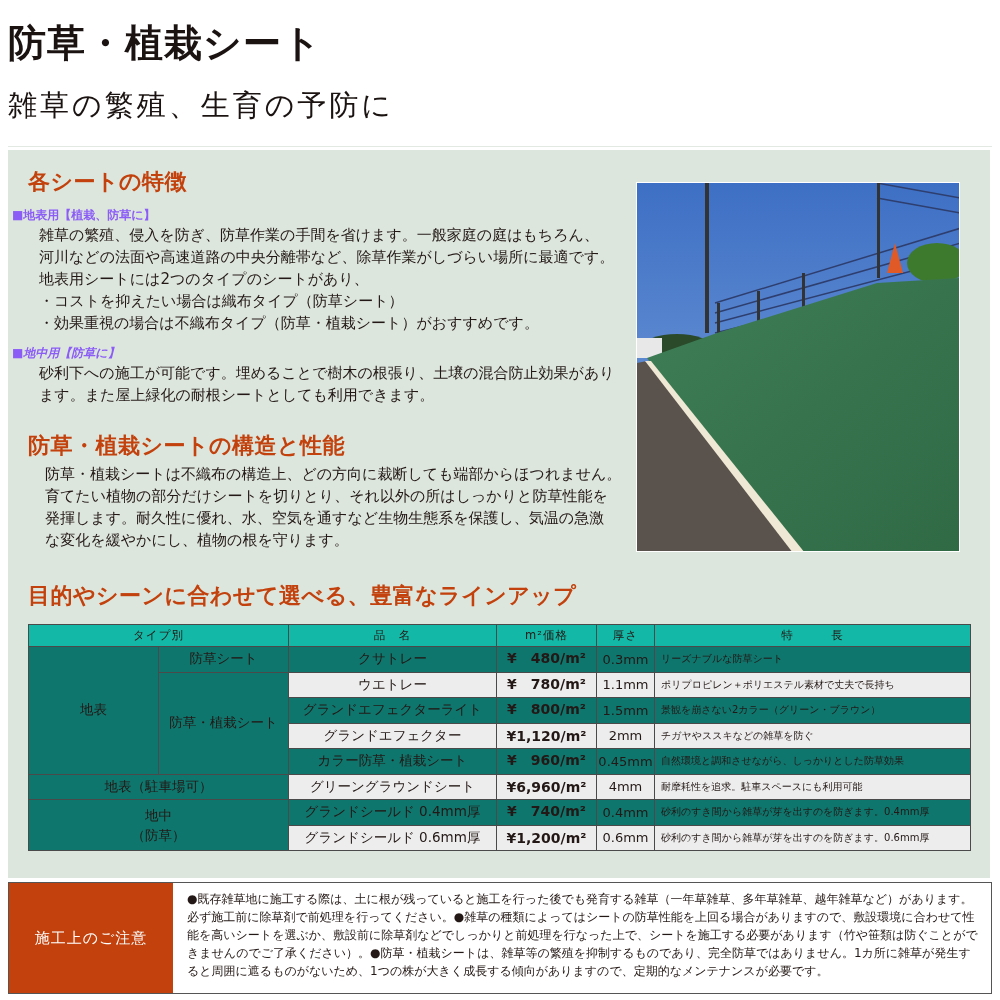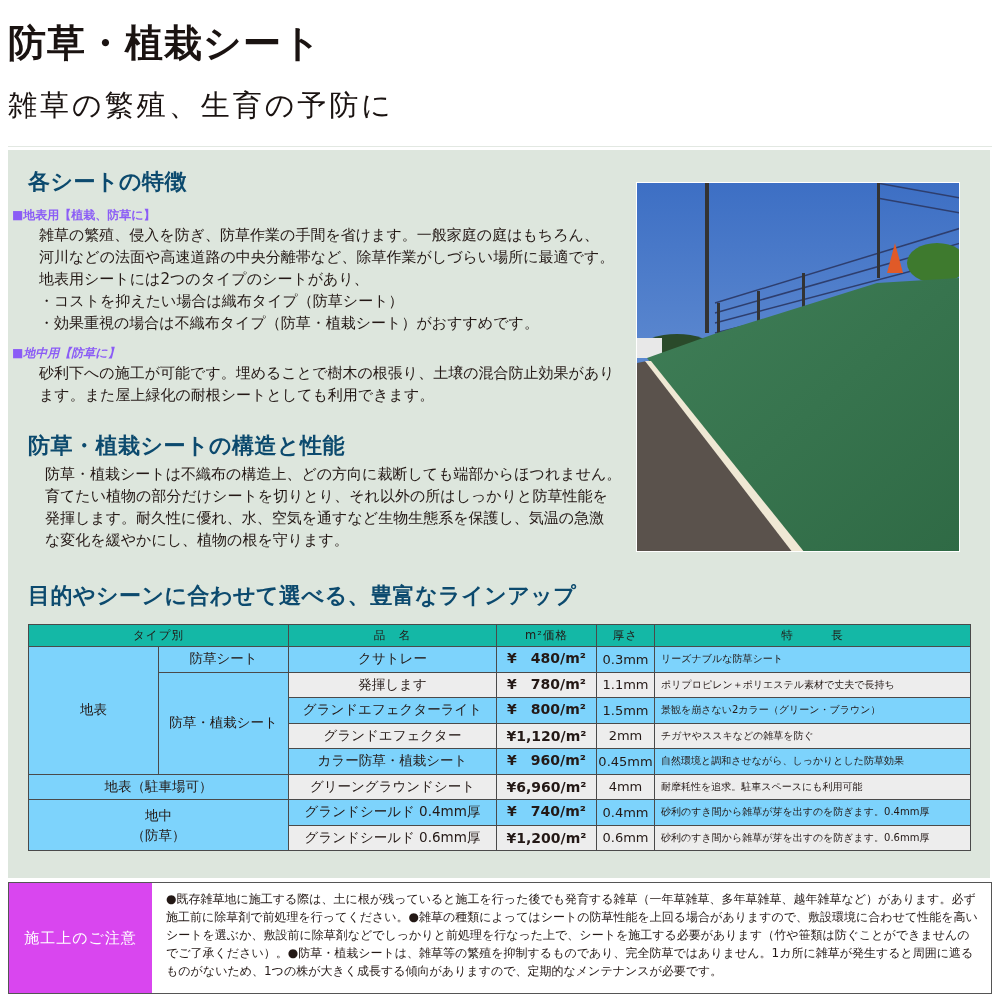--- a/index.html
+++ b/index.html
@@ -21,21 +21,21 @@
     position: absolute; left: 8px; top: 146px; width: 984px; height: 1px; background: #e2e8e2;
   }
 
   .panel {
     position: absolute; left: 8px; top: 150px; width: 982px; height: 728px;
     background: #dde6dd;
   }
 
   .h2 {
     position: absolute; left: 28px;
-    font-size: 22px; font-weight: bold; line-height: 28px; color: #0c4a6e;
+    font-size: 22px; font-weight: bold; line-height: 28px; color: #c2410c;
     letter-spacing: 0.5px;
   }
   .h3 {
     position: absolute; left: 12px;
     font-size: 12px; font-weight: bold; line-height: 20px; color: #8b5cf6;
   }
   .para {
     position: absolute; left: 39px; width: 600px;
     font-size: 15px; line-height: 22px; color: #231815;
     white-space: pre-line;
@@ -47,33 +47,33 @@
   }
 
   .table-wrap { position: absolute; left: 28px; top: 624px; width: 942px; }
   table { border-collapse: collapse; width: 100%; table-layout: fixed; }
   th {
     background: #14b8a6; font-weight: normal; font-size: 11.5px; height: 22px;
     border: 1px solid #4a4a4a; color: #231815; letter-spacing: 1px;
   }
   td {
     border: 1px solid #4a4a4a; font-size: 13.5px; height: 25.5px; text-align: center;
-    color: #231815; background: #7dd3fc; white-space: nowrap; overflow: hidden;
+    color: #231815; background: #0f766e; white-space: nowrap; overflow: hidden;
   }
   td.grey { background: #ededed; }
   td.price { font-weight: bold; font-size: 14px; text-align: center; }
   td.feat { text-align: left; padding-left: 6px; font-size: 10px; }
   td.thick { font-size: 13px; }
 
   .notice {
     position: absolute; left: 8px; top: 882px; width: 984px; height: 112px;
     border: 1px solid #555555; background: #ffffff; display: flex;
   }
   .notice-label {
-    width: 143px; height: 100%; background: #d946ef; color: #ffffff;
+    width: 164px; height: 100%; background: #c2410c; color: #ffffff;
     font-size: 15px; display: flex; align-items: center; justify-content: center;
     letter-spacing: 1px;
   }
   .notice-text {
     flex: 1; padding: 7px 12px 0 14px; font-size: 12px; line-height: 18px; color: #231815;
   }
 </style>
 </head>
 <body>
 
@@ -169,21 +169,21 @@
       <tr>
         <td rowspan="5">地表</td>
         <td>防草シート</td>
         <td>クサトレー</td>
         <td class="price">¥　480/m²</td>
         <td class="thick">0.3mm</td>
         <td class="feat">リーズナブルな防草シート</td>
       </tr>
       <tr>
         <td rowspan="4">防草・植栽シート</td>
-        <td class="grey">発揮します</td>
+        <td class="grey">ウエトレー</td>
         <td class="price grey">¥　780/m²</td>
         <td class="thick grey">1.1mm</td>
         <td class="feat grey">ポリプロピレン＋ポリエステル素材で丈夫で長持ち</td>
       </tr>
       <tr>
         <td>グランドエフェクターライト</td>
         <td class="price">¥　800/m²</td>
         <td class="thick">1.5mm</td>
         <td class="feat">景観を崩さない2カラー（グリーン・ブラウン）</td>
       </tr>

